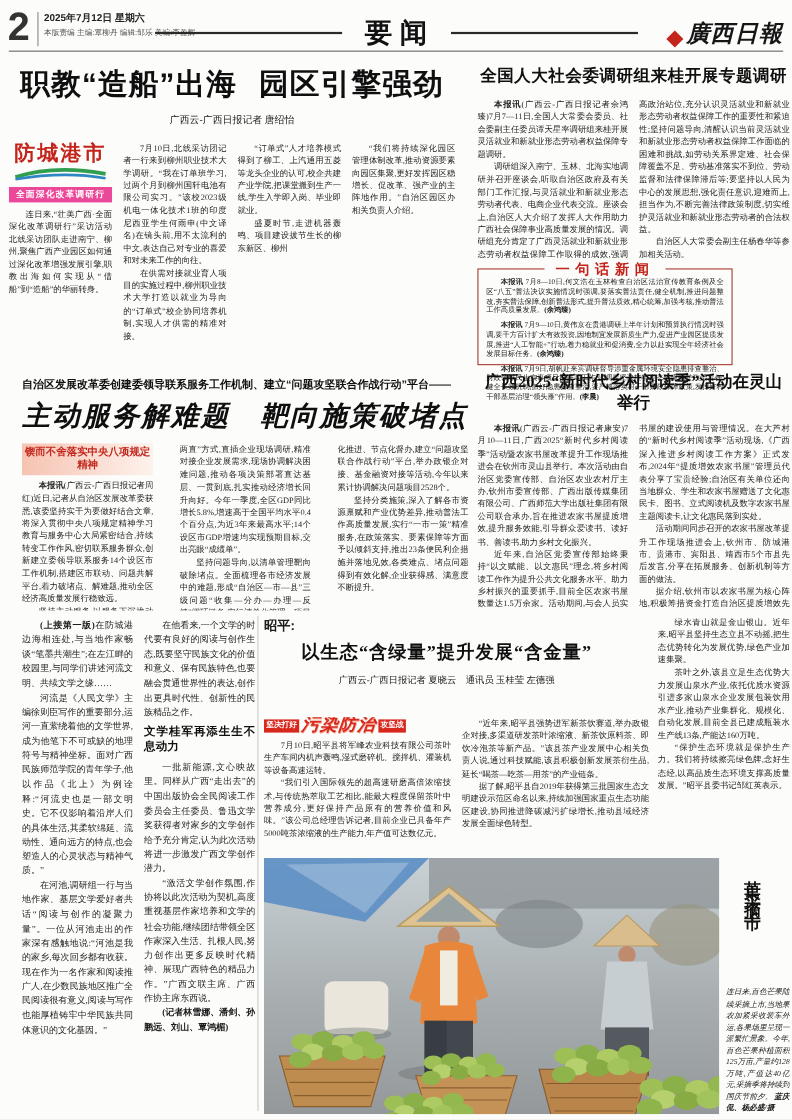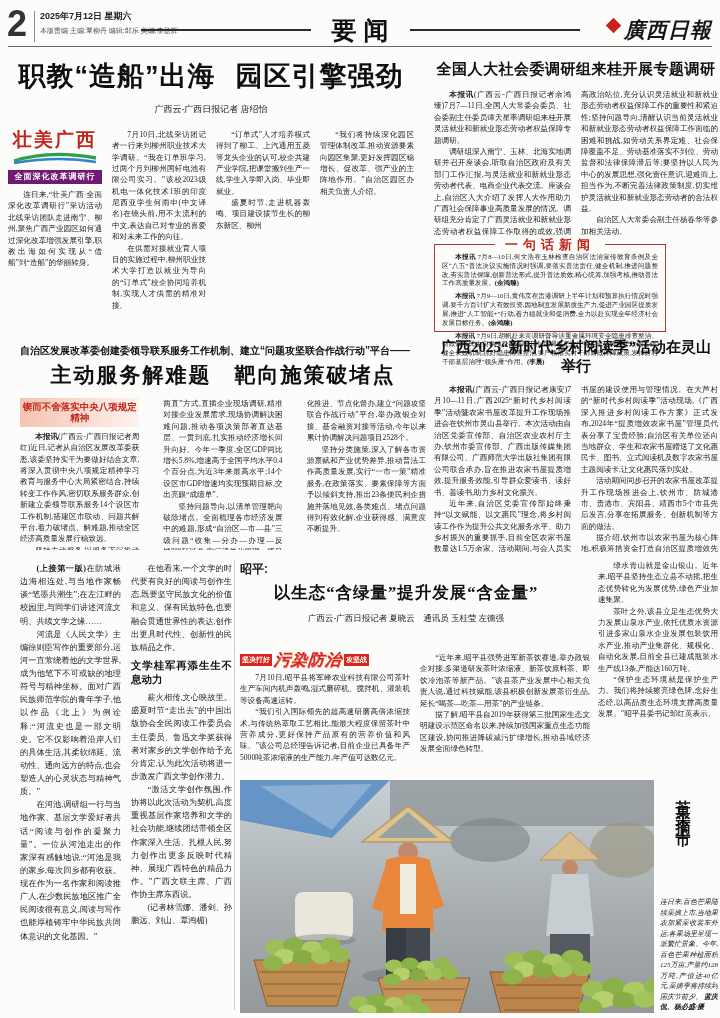--- a/index.html
+++ b/index.html
@@ -8,69 +8,69 @@
         outline:1px solid #ddd;}
   
   .pagenum{position:absolute;left:7px;top:6px;font:700 36px/1 "Liberation Sans","DejaVu Sans",sans-serif;color:#333;}
   .hdr-vline{position:absolute;left:34px;top:11px;width:1px;height:31px;background:#888;}
   .hdr-date{position:absolute;left:40px;top:11px;font:700 9px/1.2 "Liberation Sans",sans-serif;color:#222;}
   .hdr-staff{position:absolute;left:40px;top:27px;font:400 7px/1.2 "Liberation Sans",sans-serif;color:#555;}
   .hdr-rule{position:absolute;left:8px;top:46px;width:704px;height:1px;background:#666;}
   .section-wrap{position:absolute;left:0;top:13px;width:100%;height:34px;display:flex;align-items:center;justify-content:center;gap:14px;}
   .sec-line{width:170px;height:2px;background:#2a2a2a;}
   .section-title{font:700 25px/1 "Liberation Serif",serif;letter-spacing:7px;color:#111;padding-left:7px;}
-  .masthead{position:absolute;right:8px;top:20px;display:flex;align-items:flex-start;gap:5px;}
+  .masthead{position:absolute;right:8px;top:20px;display:flex;align-items:flex-end;gap:5px;}
   .masthead .dia{width:11px;height:11px;background:#c3241c;transform:rotate(45deg);}
   .masthead .mtx{font:700 italic 21px/1 "Liberation Serif",serif;letter-spacing:1px;color:#161616;}
   
   .bt{font-size:7.6px;line-height:1.5;text-align:justify;color:#222;}
   .bt p{margin:0;text-indent:2em;}
   .lead-b{font-weight:700;}
   .cols{display:flex;overflow:hidden;}
   .col{overflow:hidden;}
   
   .artA{position:absolute;left:8px;top:60px;width:406px;}
   .artA .h1{display:flex;justify-content:center;gap:20px;font:900 27px/1.25 "Liberation Sans","DejaVu Sans",sans-serif;letter-spacing:1px;color:#0f0f0f;}
   .byline{text-align:center;font-size:9px;margin-top:9px;color:#222;}
   .artA .cols{gap:10px;height:196px;margin-top:13px;}
   .artA .col{width:94px;}
   .promo{margin-bottom:5px;text-align:center;}
   .promo .pt{font:700 19px/1.15 "Liberation Serif",serif;color:#c3241c;letter-spacing:2px;}
-  .promo .bar{margin-top:2px;background:#701a75;color:#fff;font:700 8px/1 "Liberation Sans",sans-serif;padding:3px 0;letter-spacing:1px;}
+  .promo .bar{margin-top:2px;background:#ec4899;color:#fff;font:700 8px/1 "Liberation Sans",sans-serif;padding:3px 0;letter-spacing:1px;}
   
   .artB{position:absolute;left:434px;top:60px;width:284px;}
   .hd-serif{text-align:center;font-weight:700;font-family:"Liberation Serif",serif;color:#0f0f0f;}
   .artB .h2{font-size:15px;letter-spacing:.5px;}
   .artB .cols{gap:10px;height:148px;margin-top:10px;}
   .artB .col{width:137px;}
   
   .nbox{position:absolute;left:434px;top:244px;width:232px;height:88px;border:1px solid #a83a30;box-sizing:border-box;padding:8px 7px 3px;}
   .nbox .ttl{position:absolute;top:-8px;left:50%;transform:translateX(-50%);background:#fcfcfa;
              padding:0 10px;font:700 13px/1.2 "Liberation Serif",serif;color:#c3241c;letter-spacing:5px;white-space:nowrap;}
   .nbox .item{font-size:6.6px;line-height:1.34;text-align:justify;margin:0 0 4px;text-indent:2em;}
   .nbox .credit{font-weight:700;}
   
   .artC{position:absolute;left:20px;top:344px;width:406px;}
   .kicker{font:700 10px/1.3 "Liberation Sans",sans-serif;color:#111;}
-  .artC .h2{font-size:21px;letter-spacing:2px;margin-top:4px;}
+  .artC .h2{font-size:25px;letter-spacing:2px;margin-top:4px;font-style:italic;}
   .artC .cols{gap:24px;height:152px;margin-top:9px;}
   .artC .col{width:128px;}
   .banner{margin-bottom:4px;text-align:center;font:700 9.5px/1.2 "Liberation Sans",sans-serif;color:#c2281e;
           background:linear-gradient(90deg,#f6c3b2,#fdf2ec);padding:3px 1px;}
   
   .artD{position:absolute;left:434px;top:338px;width:284px;}
   .artD .h2{font-size:15px;}
   .artD .cols{gap:10px;height:172px;margin-top:8px;}
   .artD .col{width:137px;}
   
   .artE{position:absolute;left:20px;top:562px;width:212px;height:446px;column-count:2;column-gap:10px;
         font-size:8.2px;line-height:1.6;text-align:justify;overflow:hidden;}
   .artE p{margin:0;text-indent:2em;}
   .artE .subhead{font:700 10.5px/1.3 "Liberation Sans",sans-serif;text-indent:0;margin:5px 0;color:#0f0f0f;}
-  .artE .credit-p{font-weight:400;}
+  .artE .credit-p{font-weight:700;}
   .v-rule{position:absolute;left:234px;top:560px;width:1px;height:450px;background:#ccc;}
   
   .artF-head{position:absolute;left:240px;top:562px;width:332px;}
   .artF-head .kk{font:700 12px/1.2 "Liberation Sans",sans-serif;}
   .artF-head .h2{font-size:16.5px;letter-spacing:1px;margin-top:6px;}
   .artF-head .byline{margin-top:9px;font-size:8.5px;}
   .artF-body{position:absolute;left:240px;top:652px;width:350px;height:122px;display:flex;gap:10px;overflow:hidden;}
   .artF-body .col{width:170px;}
   .artF-col3{position:absolute;left:598px;top:560px;width:120px;height:218px;overflow:hidden;}
   .badge{display:flex;align-items:center;margin-bottom:4px;}
@@ -107,21 +107,21 @@
 
   <div class="artA">
     <div class="h1">
       <span>职教“造船”出海</span>
       <span>园区引擎强劲</span>
     </div>
     <div class="byline">广西云-广西日报记者 唐绍怡</div>
     <div class="cols bt">
       <div class="col">
         <div class="promo">
-          <div class="pt">壮美广西</div>
+          <div class="pt">防城港市</div>
           <svg width="88" height="14" viewBox="0 0 88 14">
             <path d="M3,10 C28,2 58,2 85,7" stroke="#2f9e4f" stroke-width="3.4" fill="none"></path>
             <path d="M3,12 C32,7 62,7 85,11" stroke="#2f86c4" stroke-width="2.4" fill="none"></path>
           </svg>
           <div class="bar">全面深化改革调研行</div>
         </div>
         <p>连日来,“壮美广西·全面深化改革调研行”采访活动北线采访团队走进南宁、柳州,聚焦广西产业园区如何通过深化改革增强发展引擎,职教出海如何实现从“借船”到“造船”的华丽转身。</p>
       </div>
       <div class="col">
         <p>7月10日,北线采访团记者一行来到柳州职业技术大学调研。“我在订单班学习,过两个月到柳州国轩电池有限公司实习。”该校2023级机电一体化技术1班的印度尼西亚学生何雨申(中文译名)在镜头前,用不太流利的中文,表达自己对专业的喜爱和对未来工作的向往。</p>
@@ -192,21 +192,21 @@
       </div>
     </div>
   </div>
 
   <div class="artE">
     <p><b class="lead-b">(上接第一版)</b><span>在防城港边海相连处,与当地作家畅谈“笔墨共潮生”;在左江畔的校园里,与同学们讲述河流文明、共续文学之缘……</span></p>
     <p>河流是《人民文学》主编徐则臣写作的重要部分,运河一直萦绕着他的文学世界,成为他笔下不可或缺的地理符号与精神坐标。面对广西民族师范学院的青年学子,他以作品《北上》为例诠释:“河流史也是一部文明史。它不仅影响着沿岸人们的具体生活,其柔软绵延、流动性、通向远方的特点,也会塑造人的心灵状态与精神气质。”</p>
     <p>在河池,调研组一行与当地作家、基层文学爱好者共话“阅读与创作的凝聚力量”。一位从河池走出的作家深有感触地说:“河池是我的家乡,每次回乡都有收获。现在作为一名作家和阅读推广人,在少数民族地区推广全民阅读很有意义,阅读与写作也能厚植铸牢中华民族共同体意识的文化基因。”</p>
     <p>在他看来,一个文学的时代要有良好的阅读与创作生态,既要坚守民族文化的价值和意义、保有民族特色,也要融会贯通世界性的表达,创作出更具时代性、创新性的民族精品之作。</p>
     <p class="subhead">文学桂军再添生生不息动力</p>
-    <p>薪火相传,文心映故里。盛夏时节“走出去”的中国出版协会全民阅读工作委员会主任委员、鲁迅文学奖获得者对家乡的文学创作给予充分肯定,认为此次活动将进一步激发广西文学创作潜力。</p>
+    <p>一批新能源,文心映故里。同样从广西“走出去”的中国出版协会全民阅读工作委员会主任委员、鲁迅文学奖获得者对家乡的文学创作给予充分肯定,认为此次活动将进一步激发广西文学创作潜力。</p>
     <p>“激活文学创作氛围,作协将以此次活动为契机,高度重视基层作家培养和文学的社会功能,继续团结带领全区作家深入生活、扎根人民,努力创作出更多反映时代精神、展现广西特色的精品力作。”广西文联主席、广西作协主席东西说。</p>
     <p class="credit-p">(记者林雪娜、潘剑、孙鹏远、刘山、覃鸿楣)</p>
   </div>
   <div class="v-rule"></div>
 
   <div class="artF-head">
     <div class="kk">昭平:</div>
     <div class="h2 hd-serif">以生态“含绿量”提升发展“含金量”</div>
     <div class="byline">广西云-广西日报记者 夏晓云　通讯员 玉桂莹 左德强</div>
   </div>

